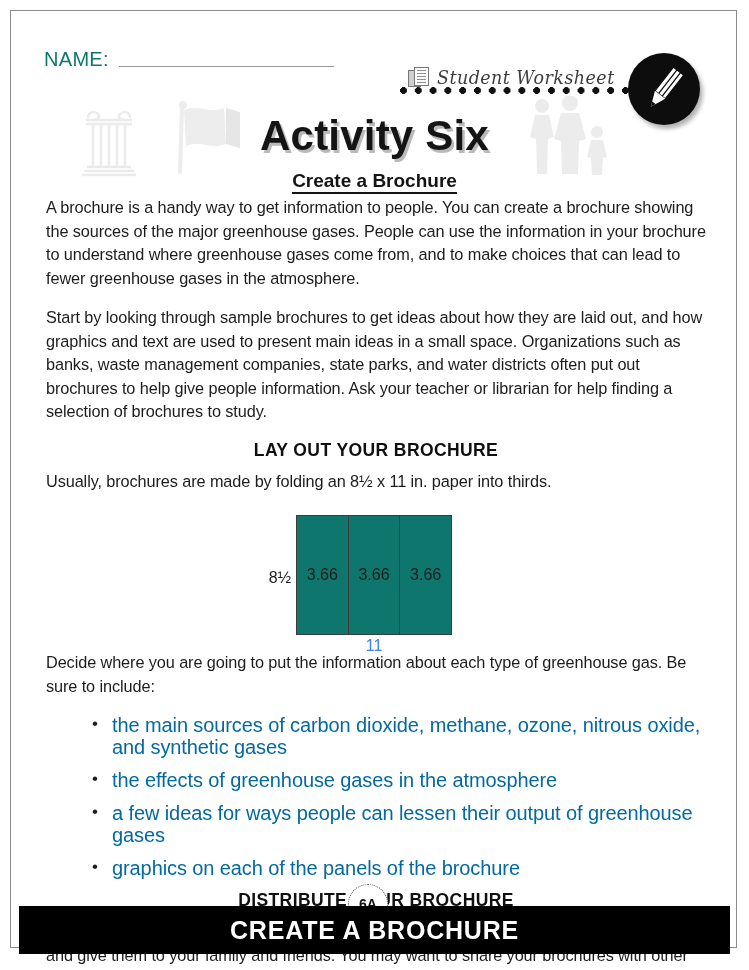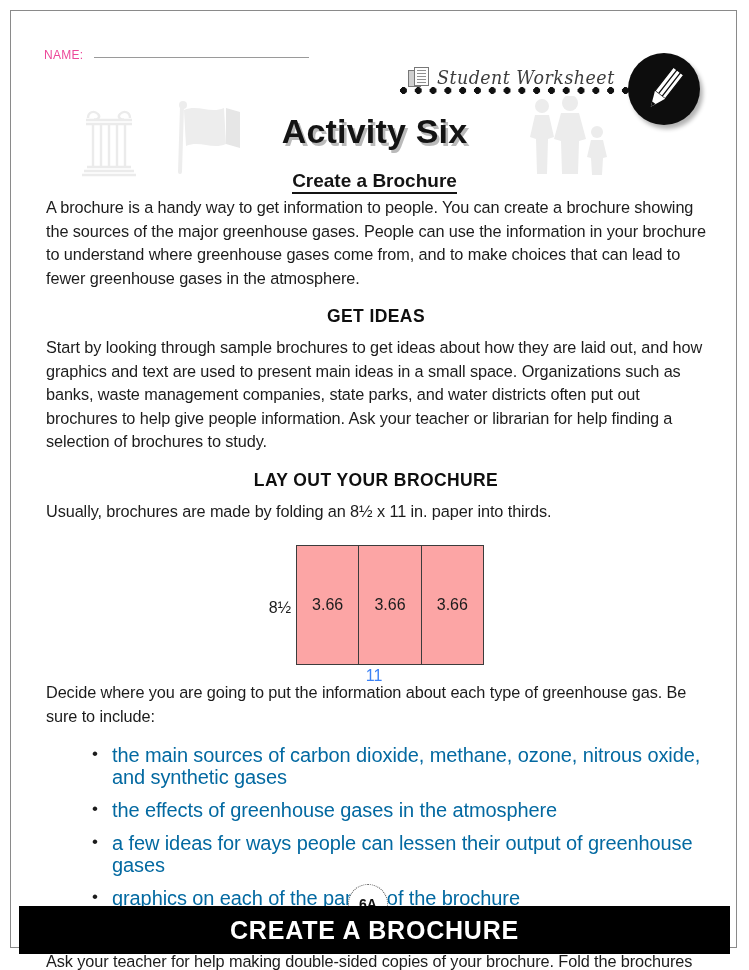--- a/index.html
+++ b/index.html
@@ -33,22 +33,22 @@
   
   .name-row {
     position: absolute;
     left: 44px;
     top: 48px;
     display: flex;
     align-items: flex-end;
     gap: 10px;
   }
   .name-label {
-    font-size: 12px;
-    color: #ec4899;
+    font-size: 20px;
+    color: #0f766e;
     letter-spacing: 0.3px;
   }
   .name-line {
     width: 215px;
     height: 0;
     border-bottom: 1.6px solid #9a9a9a;
     margin-bottom: 4px;
   }
 
   .worksheet-tag {
@@ -119,21 +119,21 @@
   .wm-column { left: 82px; top: 104px; }
   .wm-flag   { left: 170px; top: 100px; }
   .wm-family { left: 522px; top: 96px; }
 
   
   .activity-title {
     position: absolute;
     left: 0; right: 0;
     top: 112px;
     text-align: center;
-    font-size: 34px;
+    font-size: 42px;
     font-weight: bold;
     color: #141414;
     letter-spacing: 0.2px;
     text-shadow: 2.5px 2.5px 0 rgba(130,130,130,0.55);
   }
   .activity-sub {
     position: absolute;
     left: 0; right: 0;
     top: 170px;
     text-align: center;
@@ -175,26 +175,26 @@
   
   .diagram-wrap {
     position: relative;
     height: 142px;
     margin-top: 14px;
   }
   .diagram {
     position: absolute;
     left: 250px;
     top: 6px;
-    width: 188px;
+    width: 156px;
     height: 120px;
     display: flex;
     border: 1.6px solid #3c3c3c;
     box-sizing: border-box;
-    background: #fca5a5;
+    background: #0f766e;
   }
   .panel {
     flex: 1 1 0;
     display: flex;
     align-items: center;
     justify-content: center;
     font-size: 16px;
     color: #1c1c1c;
     border-right: 1.6px solid #3c3c3c;
     box-sizing: border-box;
@@ -352,21 +352,20 @@
 
   <div class="activity-title">Activity Six</div>
   <div class="activity-sub">
     <span>Create a Brochure</span>
   </div>
 
   <div class="content">
 
     <p class="body">A brochure is a handy way to get information to people. You can create a brochure showing the sources of the major greenhouse gases. People can use the information in your brochure to understand where greenhouse gases come from, and to make choices that can lead to fewer greenhouse gases in the atmosphere.</p>
 
-    <h2 class="section sec-get-ideas">GET IDEAS</h2>
     <p class="body">Start by looking through sample brochures to get ideas about how they are laid out, and how graphics and text are used to present main ideas in a small space. Organizations such as banks, waste management companies, state parks, and water districts often put out brochures to help give people information. Ask your teacher or librarian for help finding a selection of brochures to study.</p>
 
     <h2 class="section sec-layout">LAY OUT YOUR BROCHURE</h2>
     <p class="body">Usually, brochures are made by folding an 8½ x 11 in. paper into thirds.</p>
 
     <div class="diagram-wrap">
       <div class="dim-left">8½</div>
       <div class="diagram">
         <div class="panel">3.66</div>
         <div class="panel">3.66</div>

